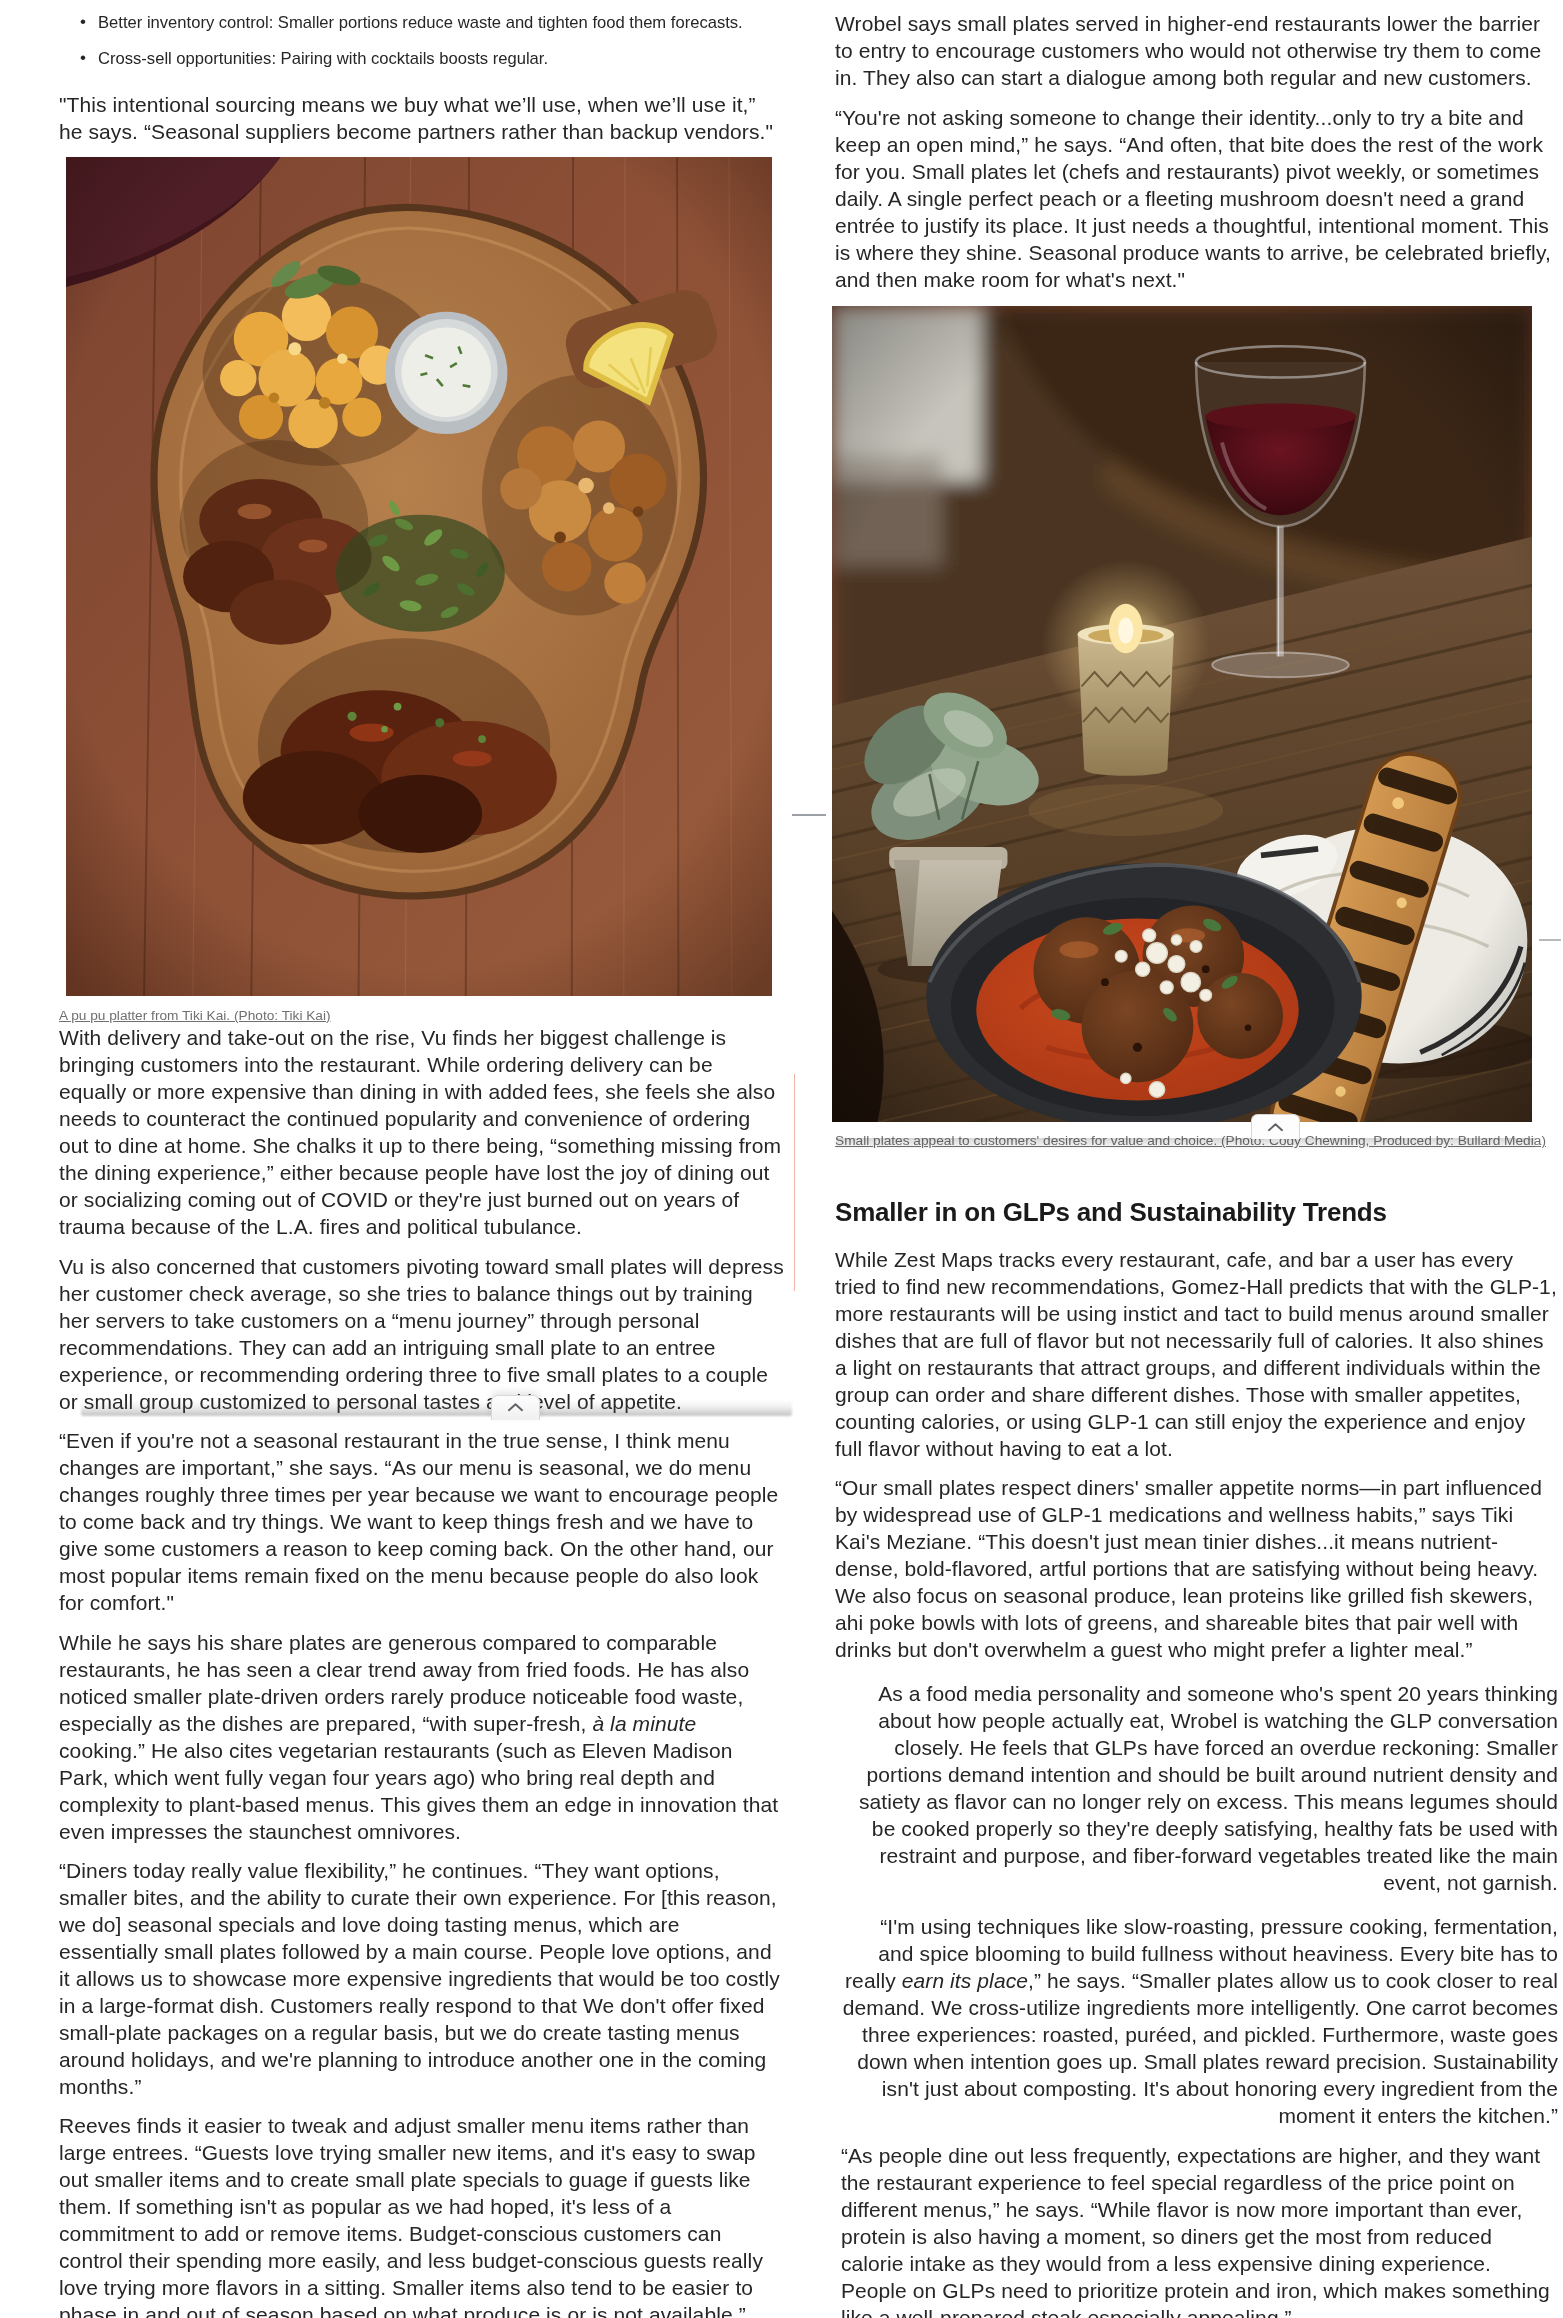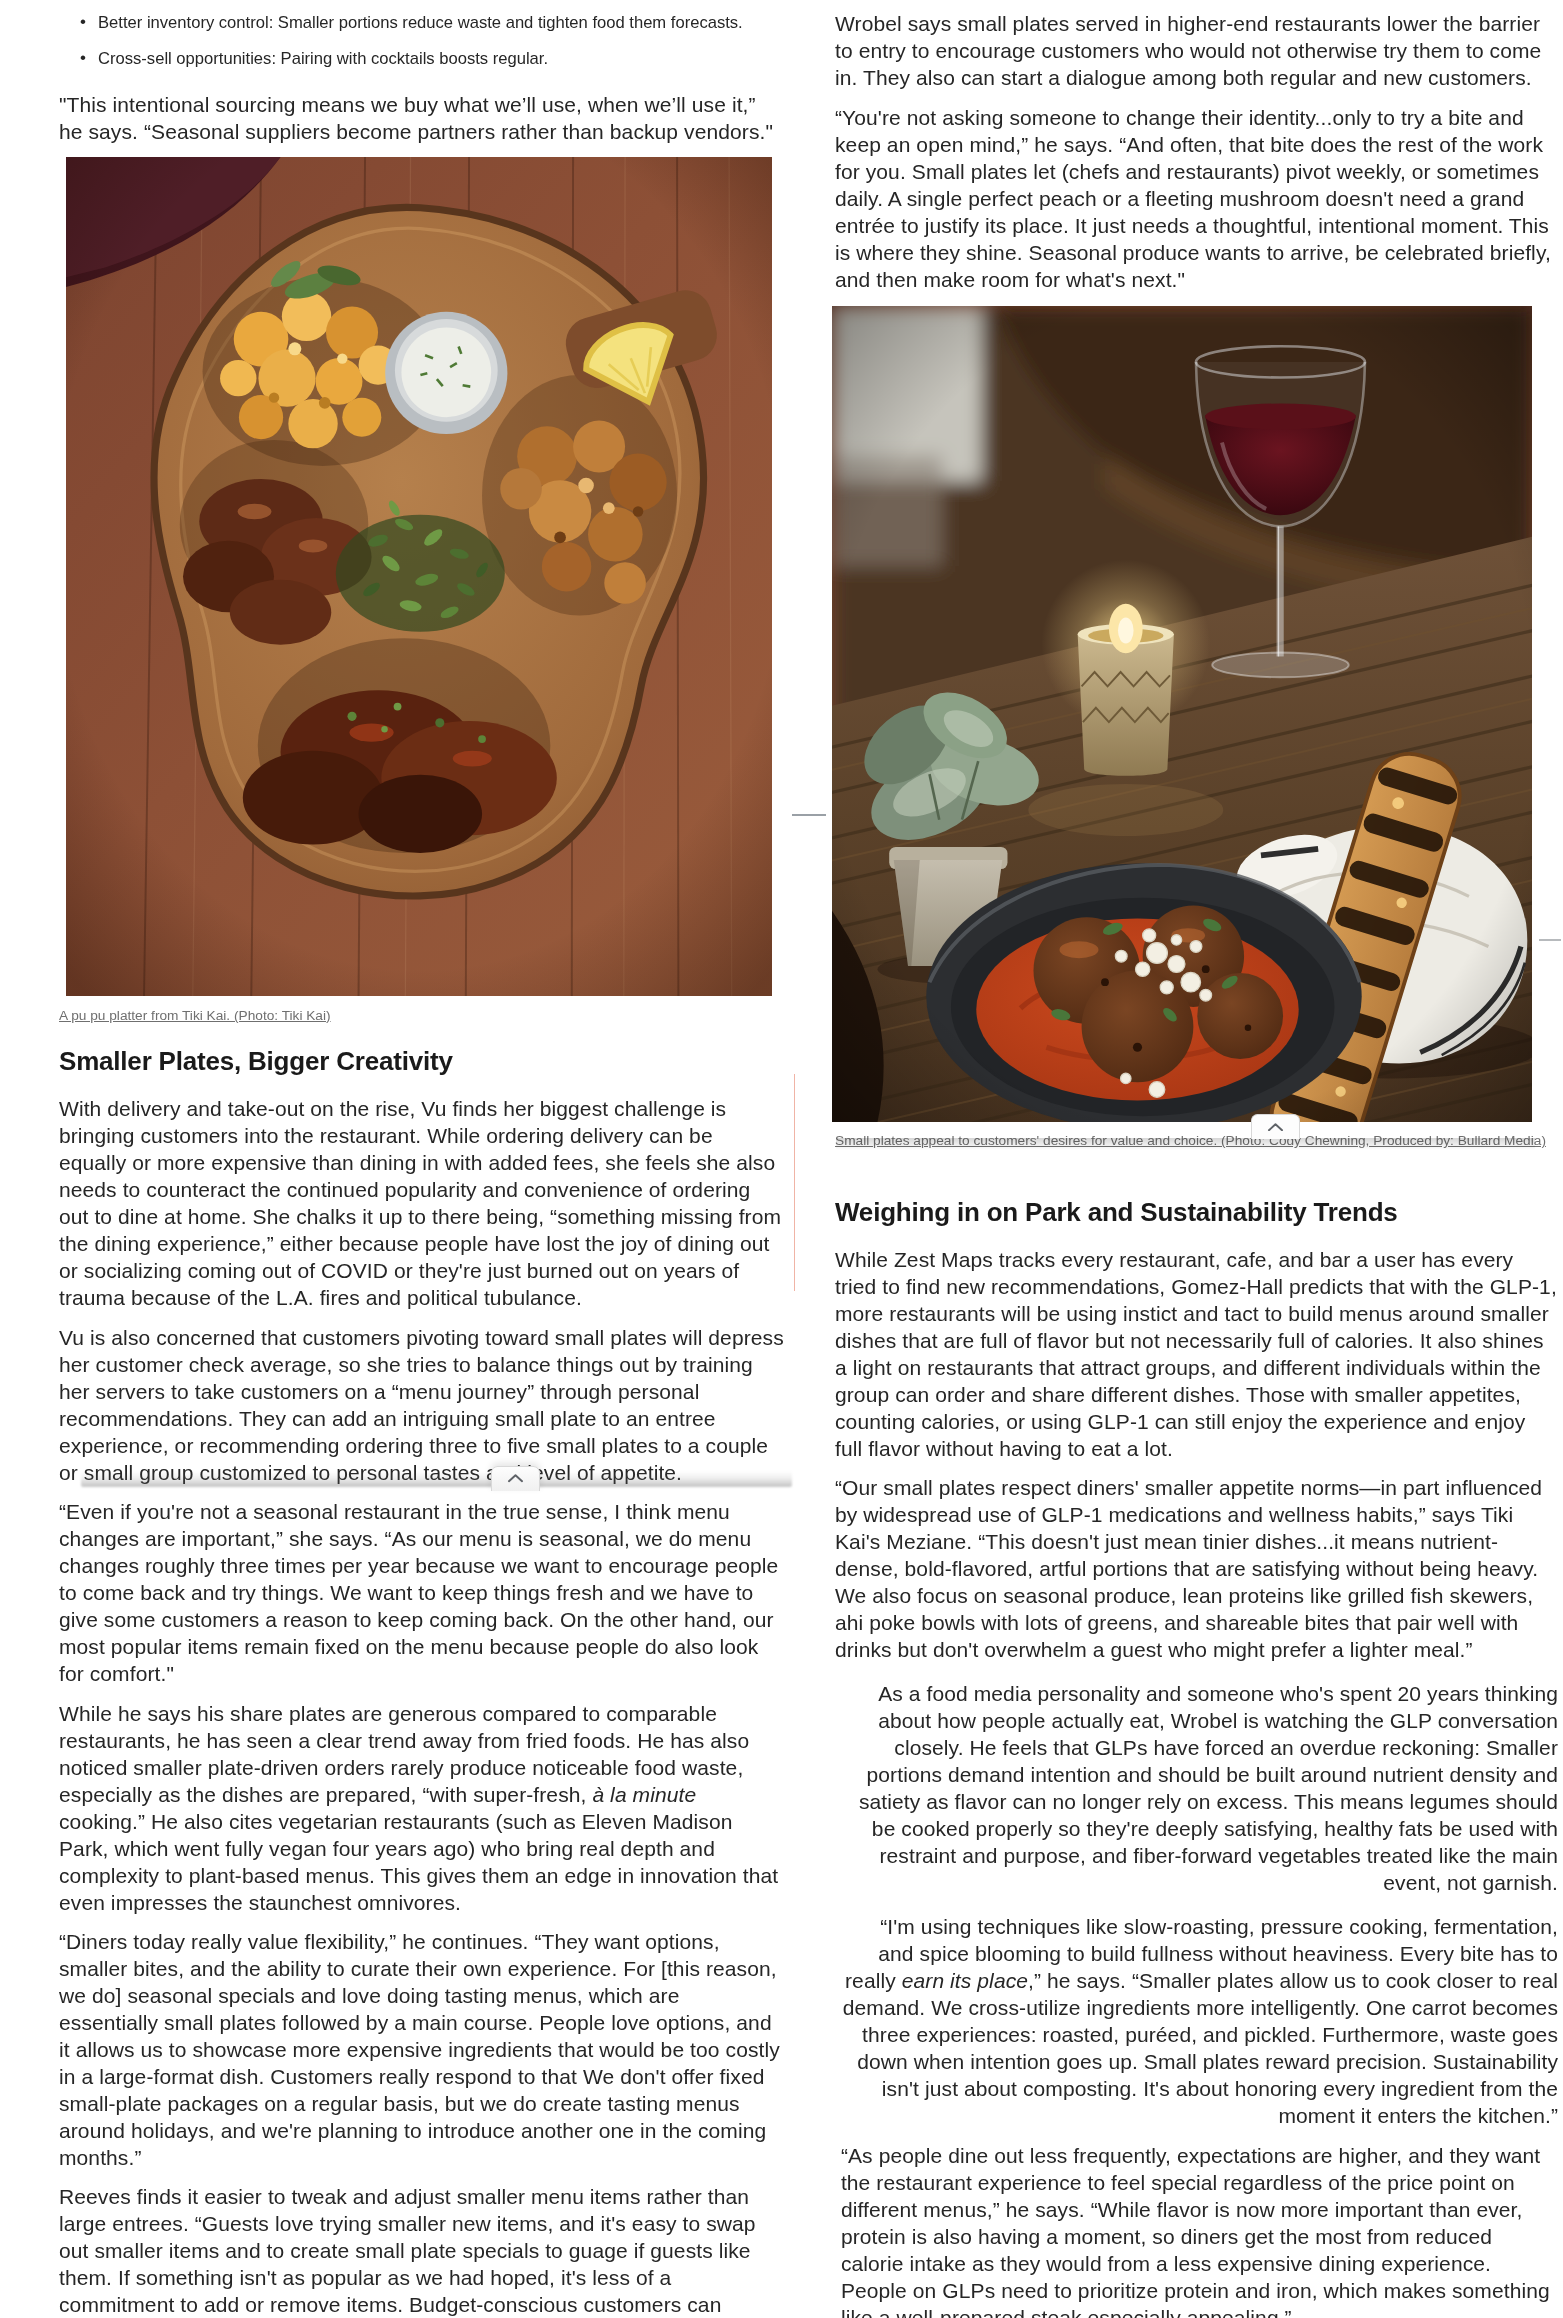--- a/index.html
+++ b/index.html
@@ -211,21 +211,20 @@
             <circle cx="575" cy="870" r="7" fill="#4c6e2f"></circle>
               <circle cx="640" cy="895" r="6" fill="#5d8438"></circle>
             <circle cx="490" cy="880" r="5" fill="#6f9a45"></circle>
           </g>
           <rect width="1086" height="1290" fill="url(#vinL)"></rect>
         </svg>
       </div>
       <figcaption class="caption">A pu pu platter from Tiki Kai. (Photo: Tiki Kai)</figcaption>
     </figure>
 
-    <h2 class="heading">Smaller Plates, Bigger Creativity</h2>
 
     <p class="para"><span>With delivery and take-out on the rise, Vu finds her biggest challenge is bringing customers into the restaurant. While ordering delivery can be equally or more expensive than dining in with added fees, she feels she also needs to counteract the continued popularity and convenience of ordering out to dine at home. She chalks it up to there being, “something missing from the dining experience,” either because people have lost the joy of dining out or socializing coming out of COVID or they're just burned out on years of trauma because of the L.A. fires and political tubulance.</span></p>
     <p class="para"><span>Vu is also concerned that customers pivoting toward small plates will depress her customer check average, so she tries to balance things out by training her servers to take customers on a “menu journey” through personal recommendations. They can add an intriguing small plate to an entree experience, or recommending ordering three to five small plates to a couple or small group customized to personal tastes and level of appetite.</span></p>
 
     <div class="collapse-divider">
       <div class="shadow-band"></div>
       <button class="collapse-tab">
         <svg viewBox="0 0 26 13">
             <polyline points="3,11 13,2 23,11"></polyline>
           </svg>
@@ -430,21 +429,21 @@
       </div>
       <div class="photo-shadow"></div>
       <button class="collapse-tab tab-on-photo">
         <svg viewBox="0 0 26 13">
             <polyline points="3,11 13,2 23,11"></polyline>
           </svg>
       </button>
       <figcaption class="caption">Small plates appeal to customers' desires for value and choice. (Photo: Cody Chewning, Produced by: Bullard Media)</figcaption>
     </figure>
 
-    <h2 class="heading">Weighing in on Park and Sustainability Trends</h2>
+    <h2 class="heading">Smaller in on GLPs and Sustainability Trends</h2>
 
     <p class="para"><span>While Zest Maps tracks every restaurant, cafe, and bar a user has every tried to find new recommendations, Gomez-Hall predicts that with the GLP-1, more restaurants will be using instict and tact to build menus around smaller dishes that are full of flavor but not necessarily full of calories. It also shines a light on restaurants that attract groups, and different individuals within the group can order and share different dishes. Those with smaller appetites, counting calories, or using GLP-1 can still enjoy the experience and enjoy full flavor without having to eat a lot.</span></p>
     <p class="para"><span>“Our small plates respect diners' smaller appetite norms—in part influenced by widespread use of GLP-1 medications and wellness habits,” says Tiki Kai's Meziane. “This doesn't just mean tinier dishes...it means nutrient-dense, bold-flavored, artful portions that are satisfying without being heavy. We also focus on seasonal produce, lean proteins like grilled fish skewers, ahi poke bowls with lots of greens, and shareable bites that pair well with drinks but don't overwhelm a guest who might prefer a lighter meal.”</span></p>
     <p class="para mt-lg ind"><span>As a food media personality and someone who's spent 20 years thinking about how people actually eat, Wrobel is watching the GLP conversation closely. He feels that GLPs have forced an overdue reckoning: Smaller portions demand intention and should be built around nutrient density and satiety as flavor can no longer rely on excess. This means legumes should be cooked properly so they're deeply satisfying, healthy fats be used with restraint and purpose, and fiber-forward vegetables treated like the main event, not garnish.</span></p>
     <p class="para mt-lg ind"><span>“I'm using techniques like slow-roasting, pressure cooking, fermentation, and spice blooming to build fullness without heaviness. Every bite has to really </span><em>earn its place</em><span>,” he says. “Smaller plates allow us to cook closer to real demand. We cross-utilize ingredients more intelligently. One carrot becomes three experiences: roasted, puréed, and pickled. Furthermore, waste goes down when intention goes up. Small plates reward precision. Sustainability isn't just about composting. It's about honoring every ingredient from the moment it enters the kitchen.”</span></p>
     <p class="para ind"><span>“As people dine out less frequently, expectations are higher, and they want the restaurant experience to feel special regardless of the price point on different menus,” he says. “While flavor is now more important than ever, protein is also having a moment, so diners get the most from reduced calorie intake as they would from a less expensive dining experience. People on GLPs need to prioritize protein and iron, which makes something like a well-prepared steak especially appealing.”</span></p>
   </section>
 
   <div class="pink-line"></div>
   <div class="gutter-dash"></div>

